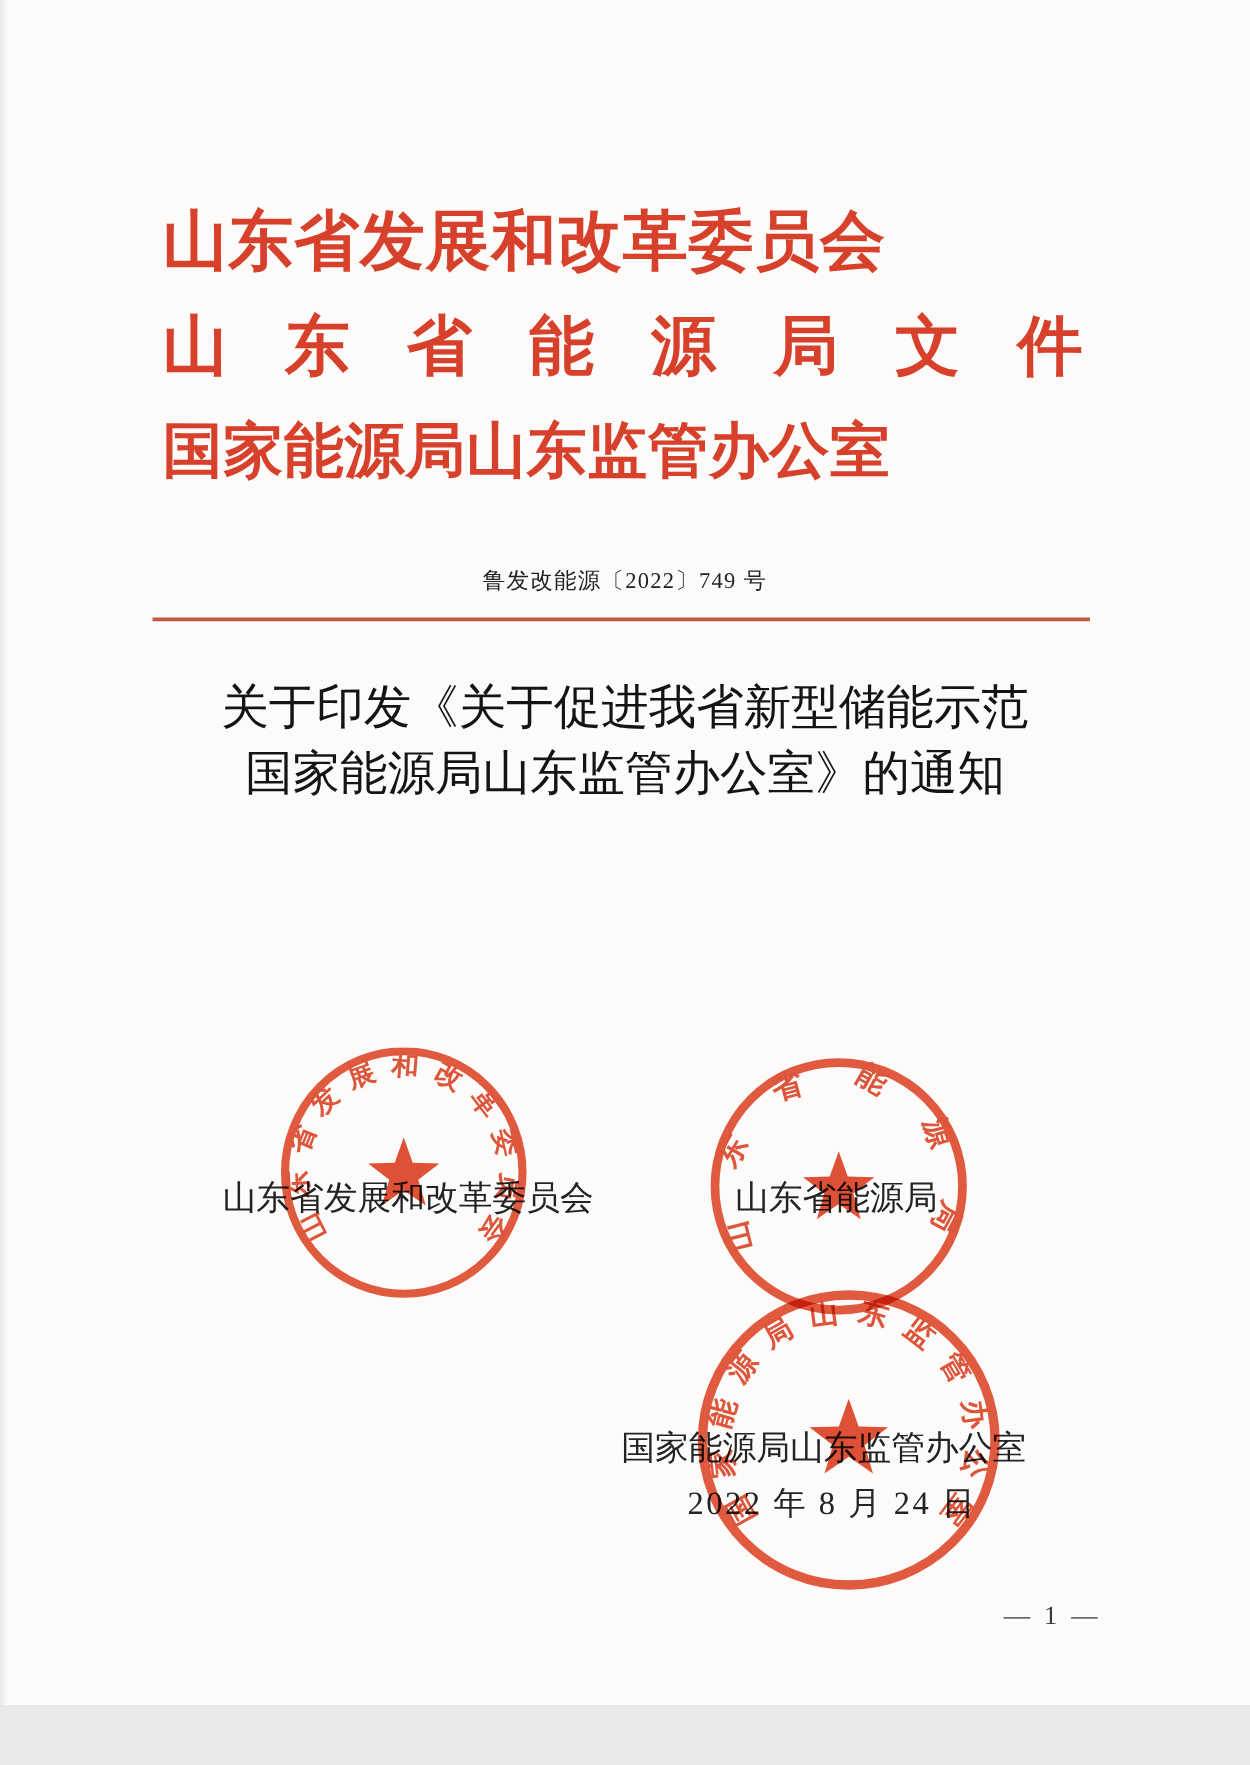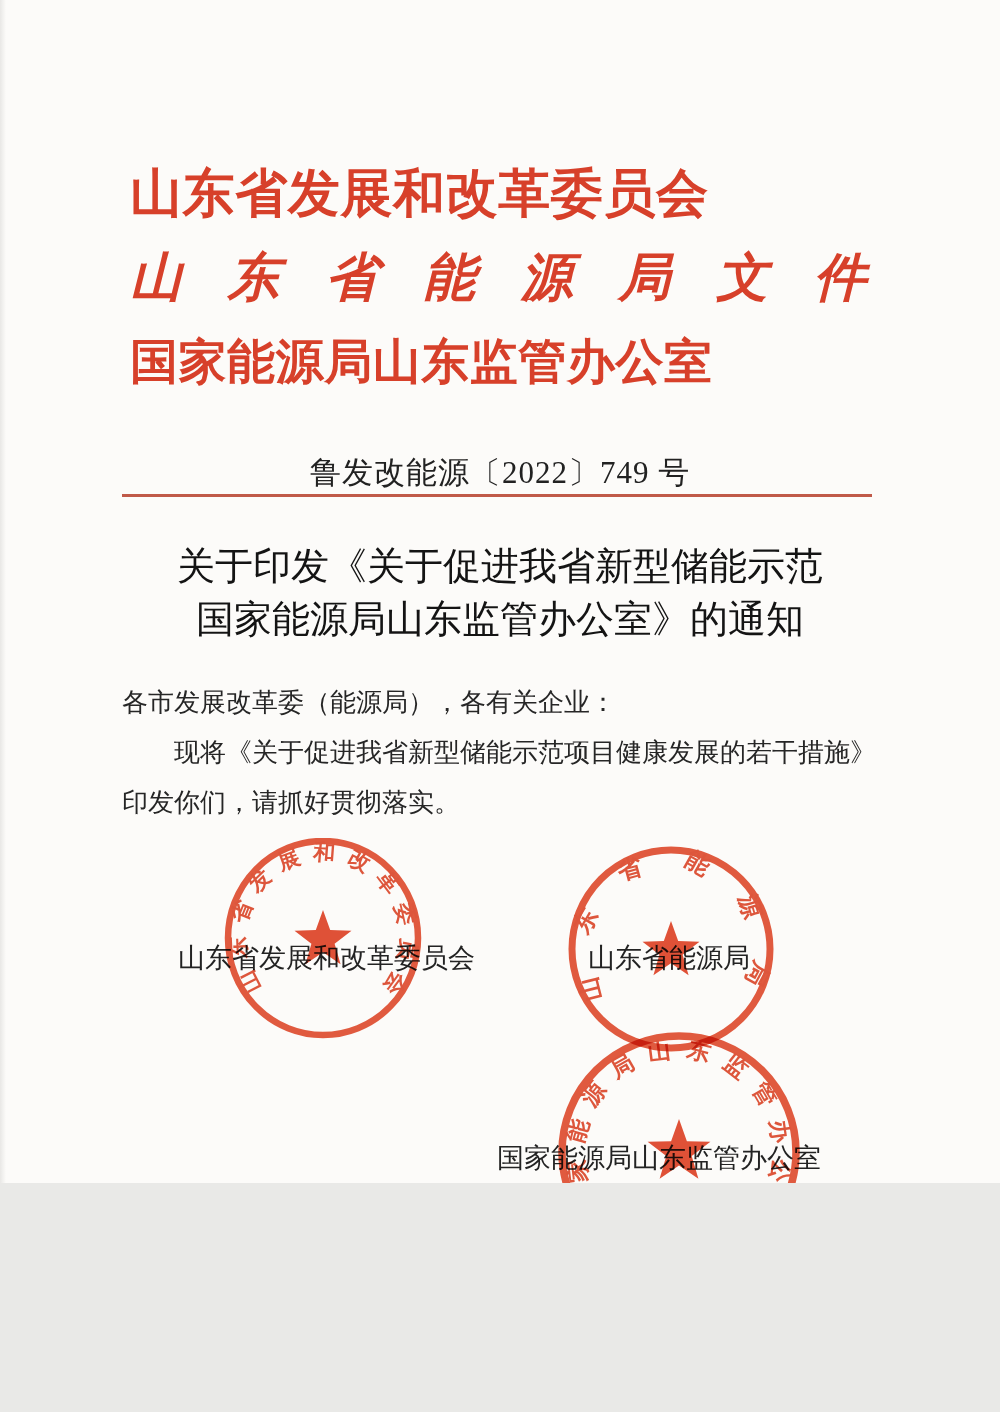--- a/index.html
+++ b/index.html
@@ -2,40 +2,40 @@
 <html><head>
 <meta charset="utf-8">
 <style>
   html,body{margin:0;padding:0;}
   body{
     width:1000px;height:1412px;
     background:#e9e9e7;
     font-family:"Liberation Serif","DejaVu Serif",serif;
   }
   .page{
-    position:relative;width:1000px;height:1183px;overflow:hidden;
+    position:relative;width:1000px;height:1364px;overflow:hidden;
     background:#fcfbf9;
   }
   .scan-edge{
     position:absolute;left:0;top:0;width:6px;height:100%;
     background:linear-gradient(to right, rgba(0,0,0,.08), rgba(0,0,0,0));
   }
   
   .header{
     position:absolute;left:130px;top:152px;width:740px;
     color:#d7402a;font-weight:bold;
   }
   .h-line{line-height:84px;text-align:justify;text-align-last:justify;white-space:nowrap;}
   .h-line-1{width:578px;font-size:52px;}
-  .h-line-2{width:736px;font-size:52px;font-style:italic;}
+  .h-line-2{width:736px;font-size:52px;}
   .h-line-3{width:582px;font-size:48px;}
   
   .docnum{
     position:absolute;left:0;top:452px;width:100%;
-    text-align:center;font-size:31px;color:#222;letter-spacing:1px;
+    text-align:center;font-size:18px;color:#222;letter-spacing:1px;
   }
   .redline{
     position:absolute;left:122px;top:494px;width:750px;height:3px;
     background:#c05a49;
   }
   
   .title{
     position:absolute;left:0;top:540px;width:100%;
     text-align:center;font-weight:normal;font-size:38px;line-height:53px;color:#141414;
   }
@@ -76,25 +76,20 @@
 
   <div class="docnum">鲁发改能源〔2022〕749 号</div>
 
   <div class="redline"></div>
 
   <div class="title">
     <div>关于印发《关于促进我省新型储能示范</div>
     <div>国家能源局山东监管办公室》的通知</div>
   </div>
 
-  <div class="body-text">
-    <div>各市发展改革委（能源局），各有关企业：</div>
-    <div class="indent">现将《关于促进我省新型储能示范项目健康发展的若干措施》</div>
-    <div>印发你们，请抓好贯彻落实。</div>
-  </div>
 
   <div class="sig sig-fgw">山东省发展和改革委员会</div>
   <div class="sig sig-energy">山东省能源局</div>
   <div class="sig sig-office">国家能源局山东监管办公室</div>
   <div class="date">2022 年 8 月 24 日</div>
 
   <svg class="seal seal-fgw" width="200" height="204" viewBox="0 0 200 204">
     <defs>
       <path id="sealPath1" d="M44.8,155.2 A78,78 0 1 1 155.2,155.2" fill="none"></path>
     </defs>

